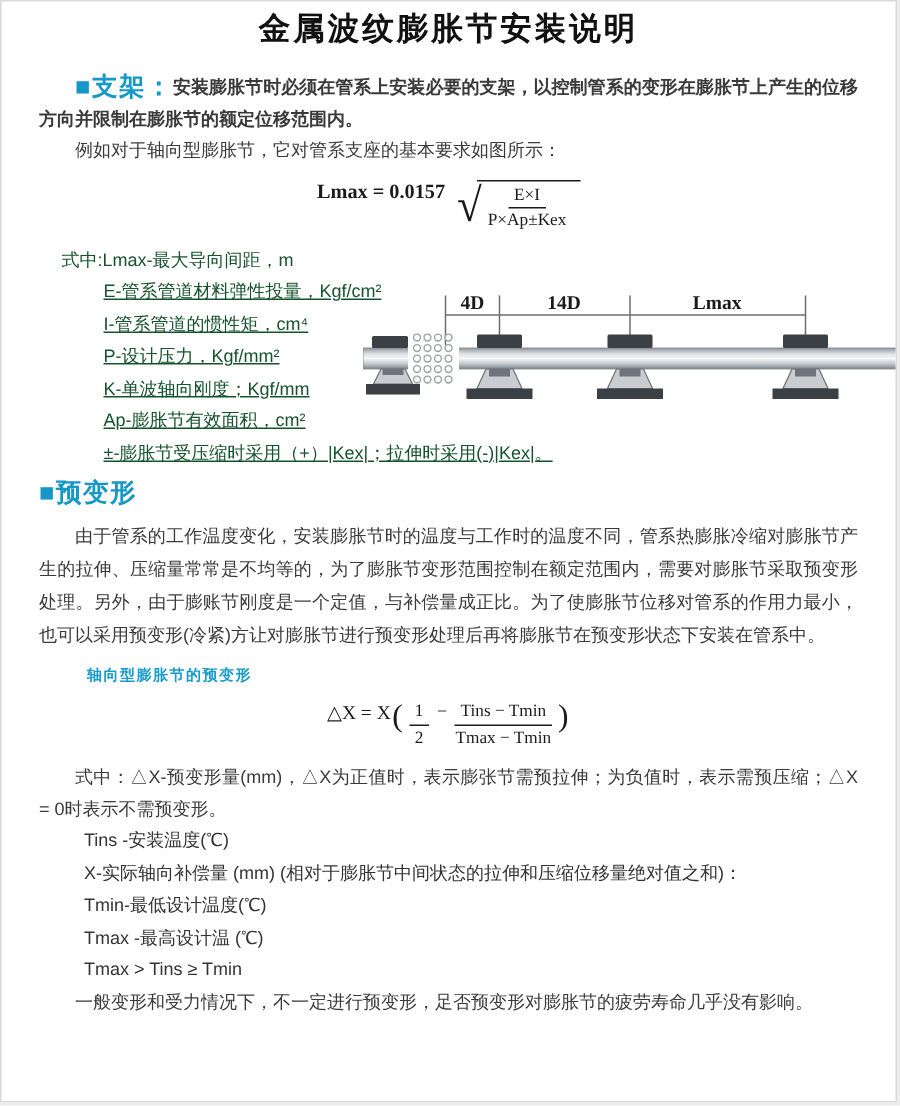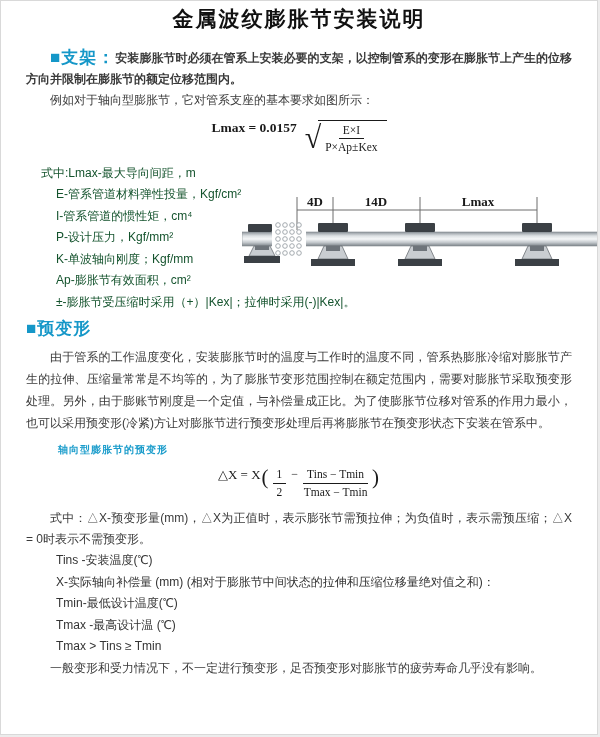--- a/index.html
+++ b/index.html
@@ -27,21 +27,21 @@
   .frac .n{border-bottom:1.3px solid #1a1a1a;padding:0 4px 1px;}
   .frac .d{padding-top:1px;}
   .fx{margin:10px 0 9px;}
   .fx-pre{font-weight:400;font-size:13px;font-style:normal;}
   .bigparen{font-size:21px;font-weight:400;line-height:1;margin:0 1px;}
   .op{font-size:12px;margin:0 2px;}
 
   
   .defs{font-size:12px;line-height:21.5px;color:#14532d;margin-left:15px;width:330px;}
   .defs div{white-space:nowrap;}
-  .defs .ind{margin-left:15px;}
+  .defs .ind{margin-left:28px;text-decoration:underline;}
 
   .consult{font-size:12px;line-height:21px;color:#3a3a3a;margin:1px 0 8px;}
 
   
   .diagram{position:absolute;left:241px;top:191px;width:357px;height:102px;}
   .dim-label{font-family:"Liberation Serif",serif;font-weight:700;font-size:13px;fill:#1a1a1a;}
 
   .t-lines{font-size:12px;line-height:21.5px;color:#333;margin-left:30px;}
 </style>
 </head>

